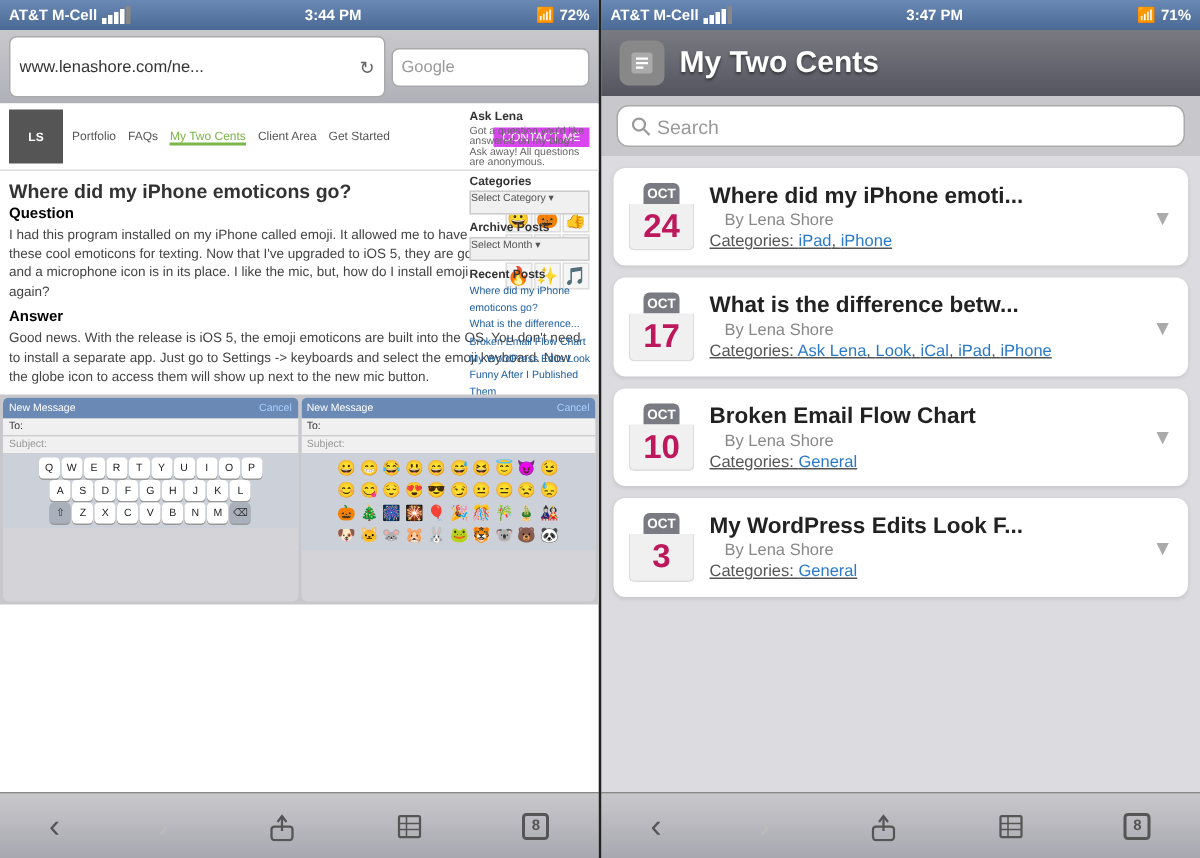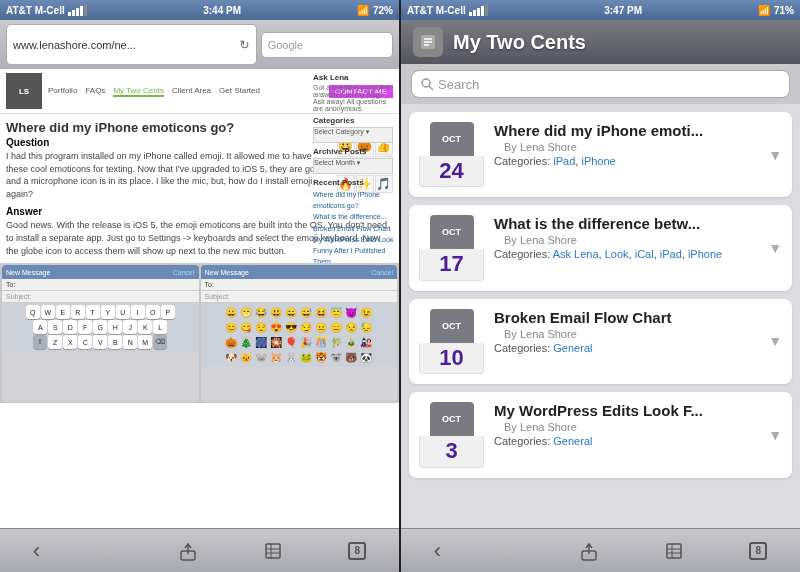--- a/index.html
+++ b/index.html
@@ -328,33 +328,33 @@
       display: flex;
       flex-direction: column;
       align-items: center;
       min-width: 44px;
     }
     .date-month {
       background: #7a7a82;
       color: white;
       font-size: 9px;
       font-weight: bold;
-      width: 44px;
+      width: 24px;
       text-align: center;
-      padding: 12px 0;
+      padding: 2px 0;
       border-radius: 4px 4px 0 0;
     }
     .date-day {
       background: #f0f0f0;
       border: 1px solid #ddd;
       border-top: none;
       font-size: 22px;
       font-weight: bold;
-      color: #4c1d95;
-      width: 65px;
+      color: #be185d;
+      width: 44px;
       text-align: center;
       line-height: 1.2;
       border-radius: 0 0 4px 4px;
       padding: 2px 0;
     }
 
     .article-info {
       flex: 1;
     }
     .article-card-title {
@@ -365,20 +365,21 @@
     }
     .article-card-author {
       font-size: 11px;
       color: #888;
       margin-bottom: 2px;
       margin-left: 10px;
     }
     .article-card-cats {
       font-size: 11px;
       color: #555;
+      text-decoration: underline;
     }
     .article-card-cats a {
       color: #2979c8;
       text-decoration: none;
     }
 
     .card-chevron {
       color: #aaa;
       font-size: 14px;
       align-self: center;

